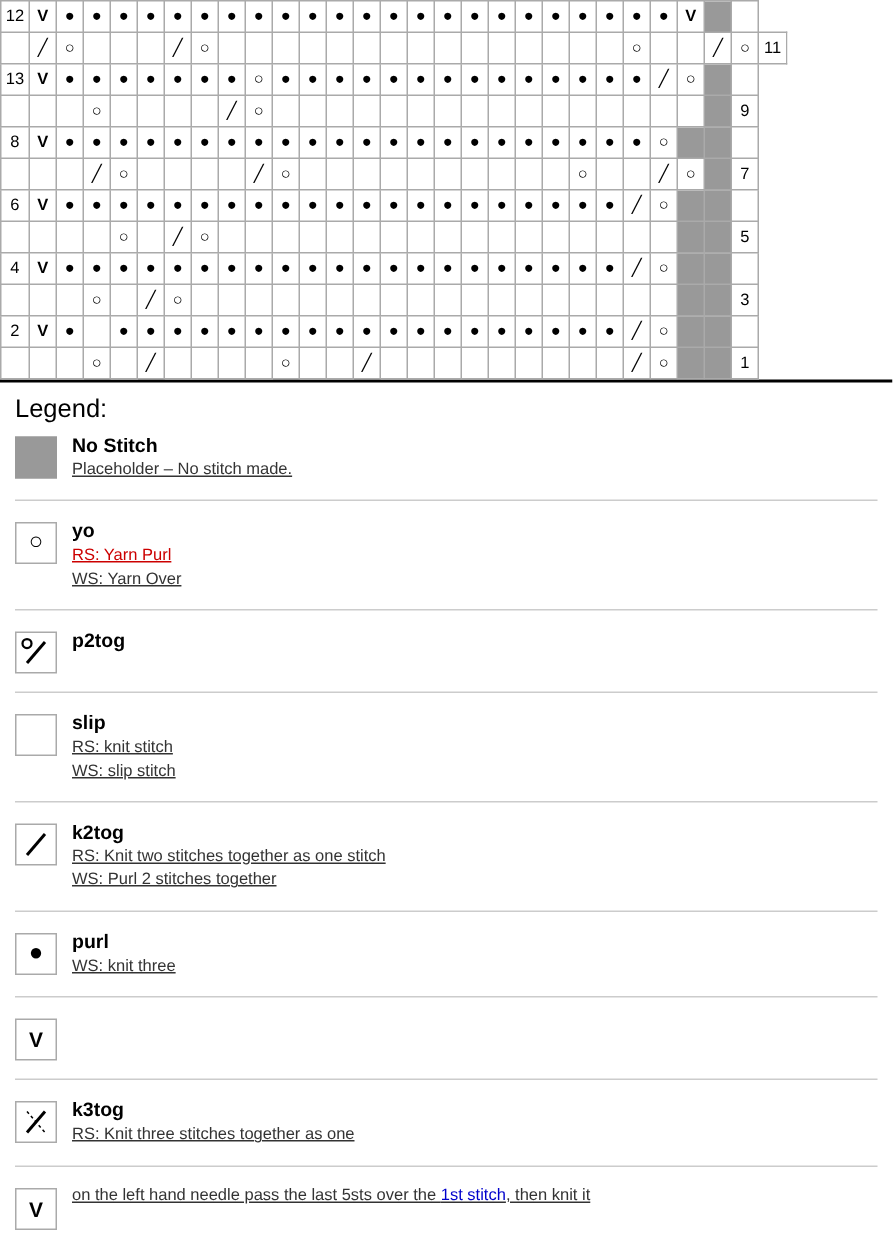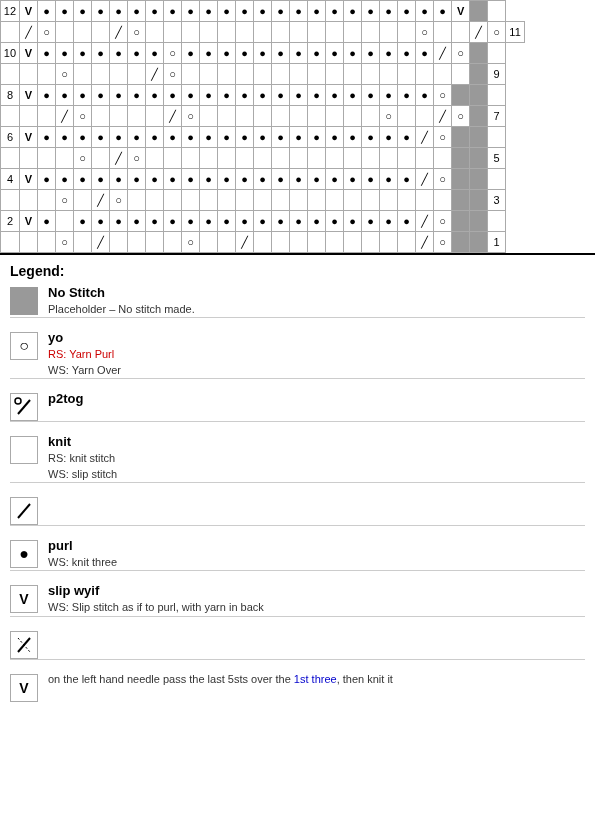--- a/index.html
+++ b/index.html
@@ -53,29 +53,30 @@
       background: #fff;
     }
 
     
     .legend-section {
       padding: 8px 10px;
       border-top: 2px solid #000;
     }
 
     .legend-title {
-      font-weight: bold;
-      font-size: 14px;
+      font-weight: normal;
+      font-size: 17px;
       margin-bottom: 6px;
     }
 
     .legend-item {
       display: flex;
       align-items: flex-start;
       margin-bottom: 12px;
+      padding-bottom: 12px;
       border-bottom: 1px solid #ccc;
     }
 
     .legend-icon {
       width: 28px;
       height: 28px;
       border: 1px solid #aaa;
       display: flex;
       align-items: center;
       justify-content: center;
@@ -93,20 +94,21 @@
     .legend-text-block {}
     .legend-name {
       font-weight: bold;
       font-size: 13px;
       margin-bottom: 2px;
     }
     .legend-desc {
       font-size: 11px;
       color: #333;
       line-height: 1.4;
+      text-decoration: underline;
     }
     .legend-desc-rs { color: #cc0000; }
   </style>
 </head>
 <body>
 
 <div class="chart-container">
   <table class="chart-table">
     <tbody>
 
@@ -167,21 +169,21 @@
         <td class="cell-empty"></td>
         <td class="cell-yo">○</td>
         <td class="cell-empty"></td>
         <td class="cell-empty"></td>
         <td class="cell-slash">╱</td>
         <td class="cell-yo">○</td>
         <td class="row-label">11</td>
       </tr>
 
       <tr>
-        <td class="row-label">10</td>
+        <td class="row-label">13</td>
         <td class="cell-v">V</td>
         <td class="cell-dot">●</td>
         <td class="cell-dot">●</td>
         <td class="cell-dot">●</td>
         <td class="cell-dot">●</td>
         <td class="cell-dot">●</td>
         <td class="cell-dot">●</td>
         <td class="cell-dot">●</td>
         <td class="cell-yo">○</td>
         <td class="cell-dot">●</td>
@@ -516,60 +518,65 @@
         </svg>
     </div>
     <div class="legend-text-block">
       <div class="legend-name">p2tog</div>
     </div>
   </div>
 
   <div class="legend-item">
     <div class="legend-icon"></div>
     <div class="legend-text-block">
-      <div class="legend-name">knit</div>
+      <div class="legend-name">slip</div>
       <div class="legend-desc">RS: knit stitch</div>
       <div class="legend-desc">WS: slip stitch</div>
     </div>
   </div>
 
   <div class="legend-item">
     <div class="legend-icon">
       <svg width="20" height="20" viewBox="0 0 20 20">
           <line x1="16" y1="3" x2="4" y2="17" stroke="black" stroke-width="2"></line>
         </svg>
     </div>
+    <div class="legend-text-block">
+      <div class="legend-name">k2tog</div>
+      <div class="legend-desc">RS: Knit two stitches together as one stitch</div>
+      <div class="legend-desc">WS: Purl 2 stitches together</div>
+    </div>
   </div>
 
   <div class="legend-item">
     <div class="legend-icon" style="font-size:16px;">●</div>
     <div class="legend-text-block">
       <div class="legend-name">purl</div>
       <div class="legend-desc">WS: knit three</div>
     </div>
   </div>
 
   <div class="legend-item">
     <div class="legend-icon" style="font-size:14px; font-weight:bold;">V</div>
-    <div class="legend-text-block">
-      <div class="legend-name">slip wyif</div>
-      <div class="legend-desc">WS: Slip stitch as if to purl, with yarn in back</div>
-    </div>
   </div>
 
   <div class="legend-item">
     <div class="legend-icon">
       <svg width="20" height="20" viewBox="0 0 20 20">
           <line x1="16" y1="3" x2="4" y2="17" stroke="black" stroke-width="2"></line>
           <line x1="4" y1="3" x2="16" y2="17" stroke="black" stroke-width="1" stroke-dasharray="2,2"></line>
         </svg>
     </div>
+    <div class="legend-text-block">
+      <div class="legend-name">k3tog</div>
+      <div class="legend-desc">RS: Knit three stitches together as one</div>
+    </div>
   </div>
 
   <div class="legend-item" style="border-bottom:none;">
     <div class="legend-icon" style="font-size:14px; font-weight:bold;">V</div>
     <div class="legend-text-block">
       <div class="legend-desc">
-        on the left hand needle pass the last 5sts over the <span style="color:#0000cc;">1st three</span>, then knit it
+        on the left hand needle pass the last 5sts over the <span style="color:#0000cc;">1st stitch</span>, then knit it
       </div>
     </div>
   </div>
 </div>
 
 </body></html>

